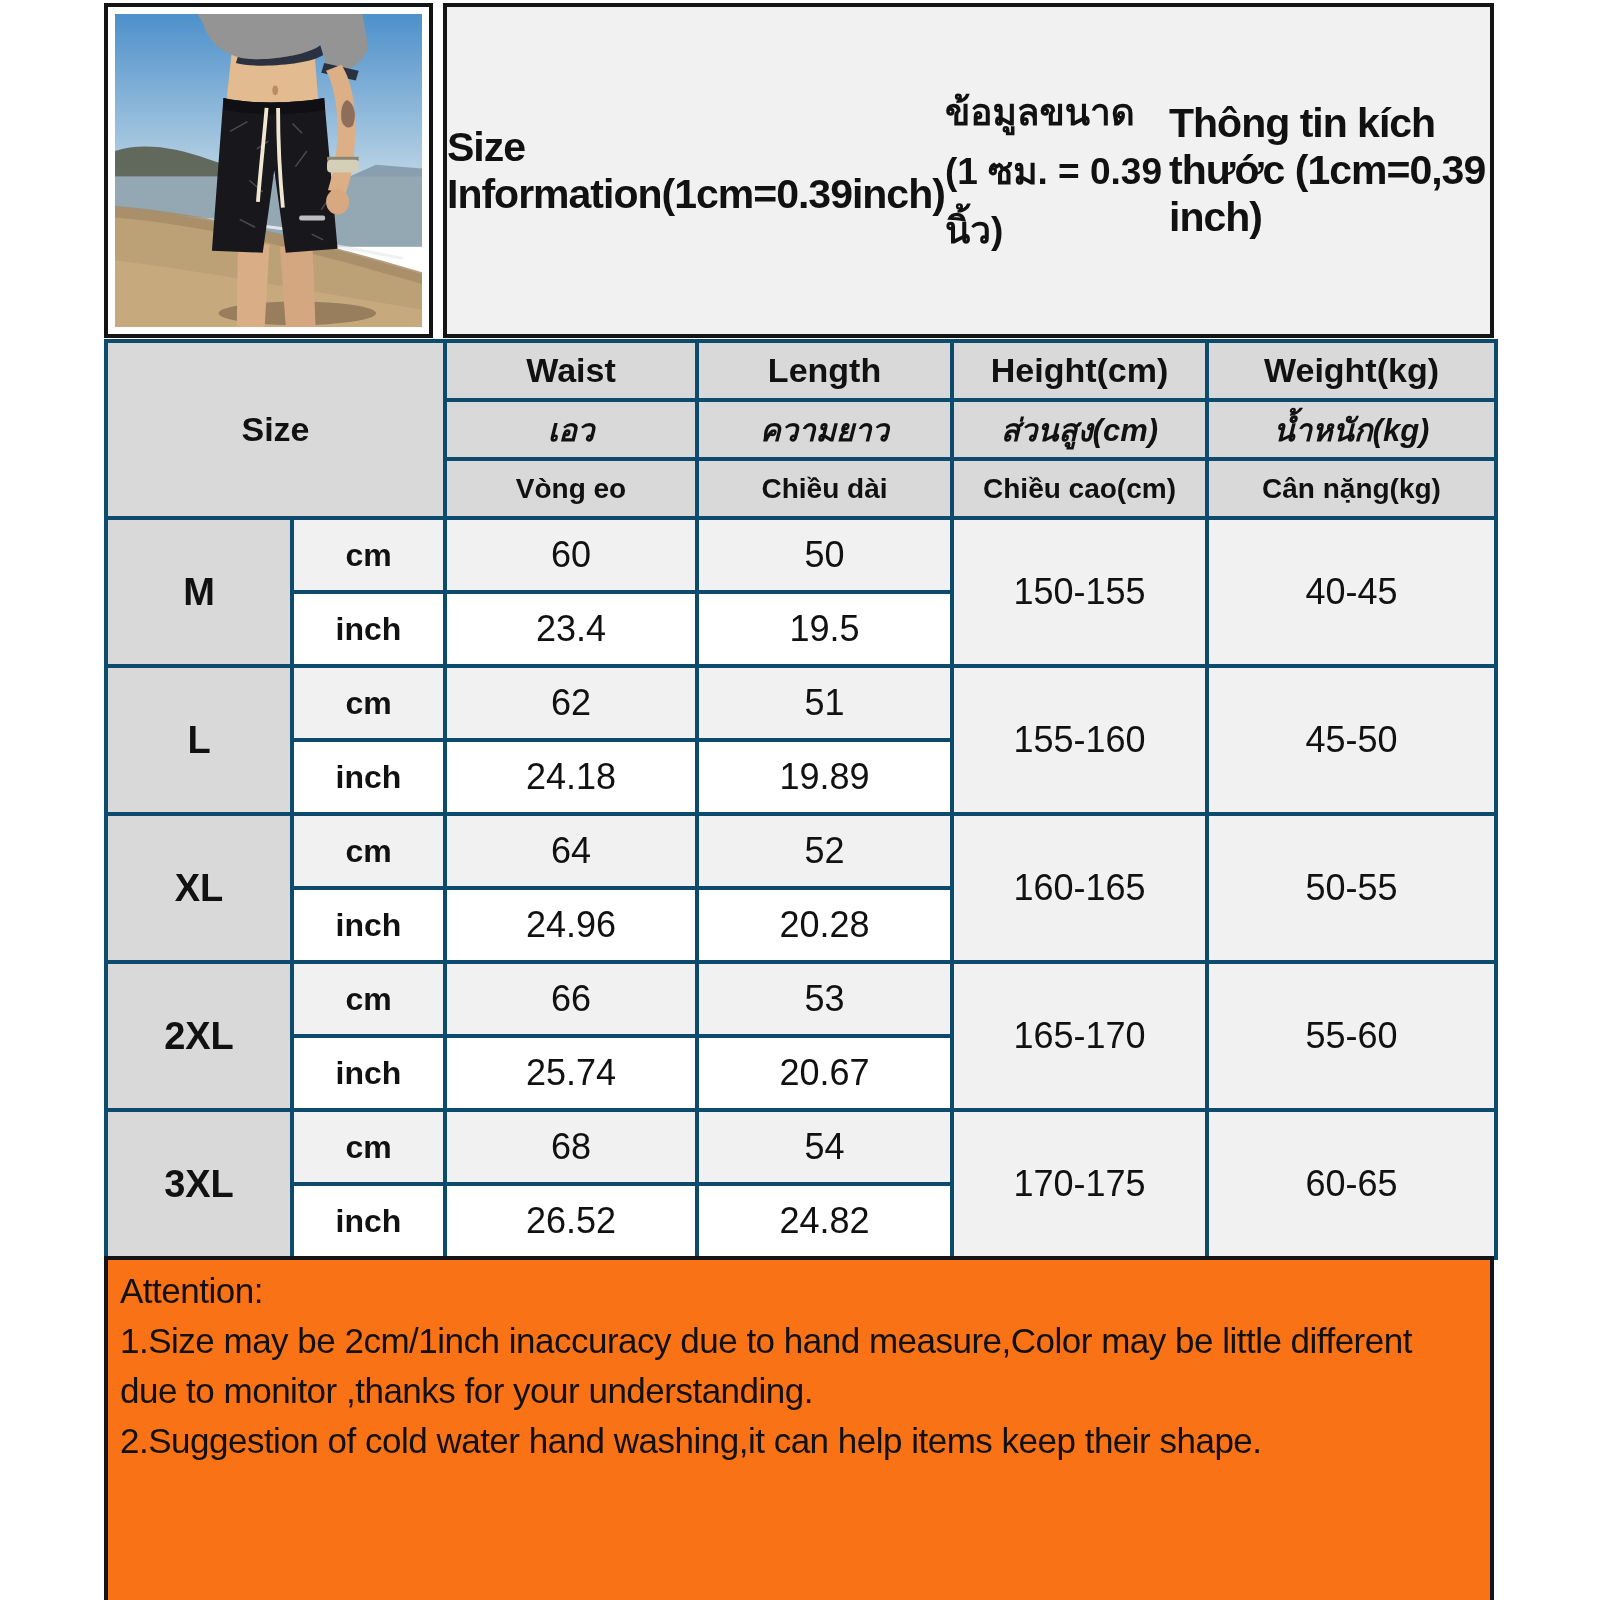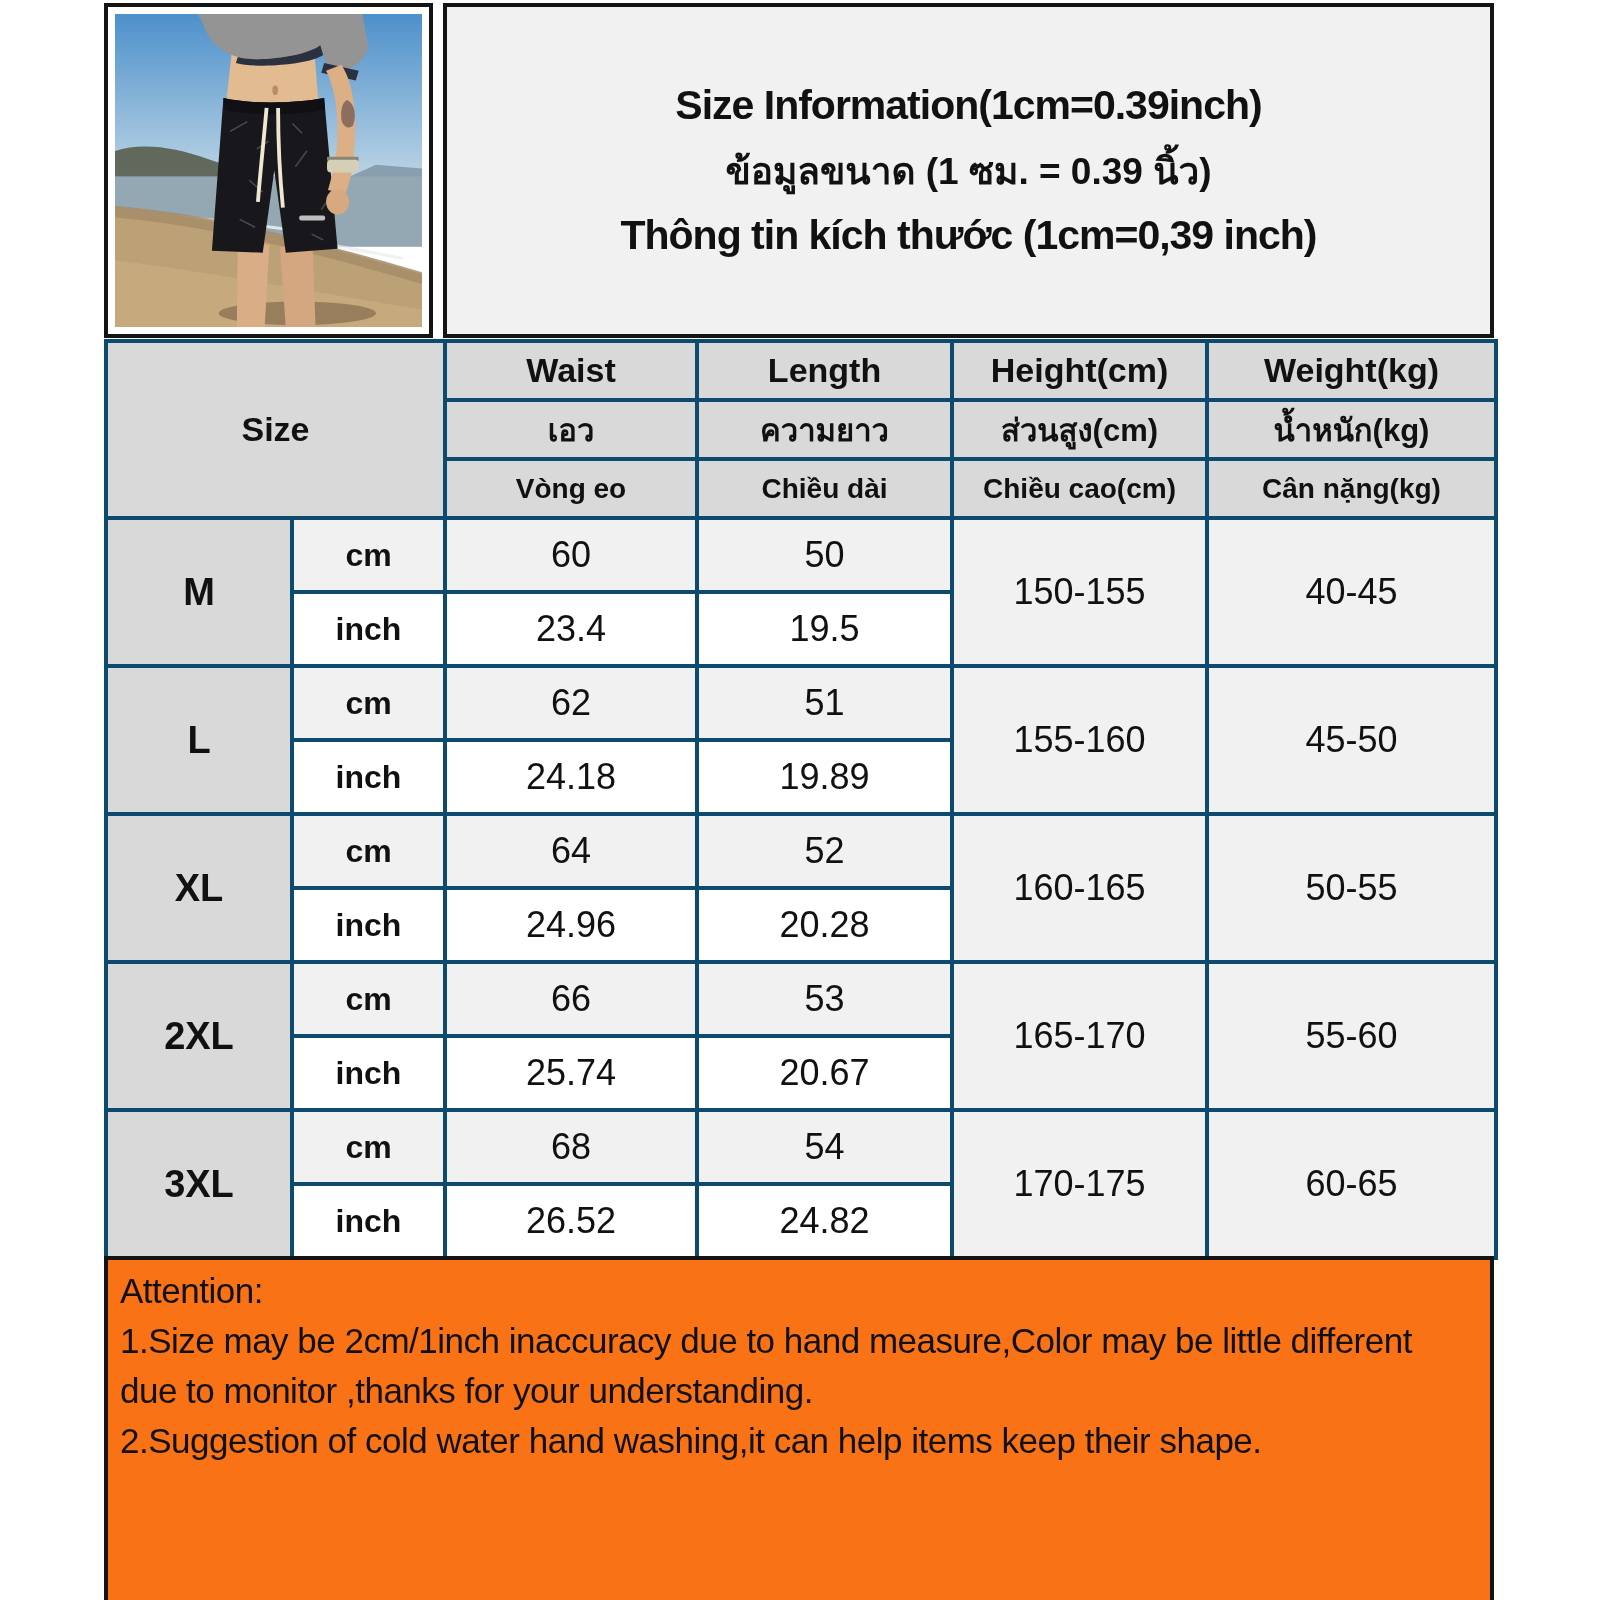--- a/index.html
+++ b/index.html
@@ -9,35 +9,35 @@
   }
   
   .photo-frame{
     position:absolute;left:104px;top:3px;width:329px;height:335px;
     box-sizing:border-box;border:4px solid #141414;background:#ffffff;padding:7px;
   }
   .photo{width:100%;height:100%;display:block;}
   .title-box{
     position:absolute;left:443px;top:3px;width:1051px;height:335px;
     box-sizing:border-box;border:4px solid #141414;background:#f1f1f1;
-    display:flex;flex-direction:column;justify-content:center;align-items:center;row-gap:12px;
+    display:flex;flex-direction:row;justify-content:center;align-items:center;row-gap:12px;
   }
   .title-en{font-size:41px;font-weight:bold;letter-spacing:-1px;}
   .title-th{font-size:37px;font-weight:bold;}
   .title-vi{font-size:41px;font-weight:bold;letter-spacing:-1px;}
   
   .lower{position:absolute;left:104px;top:339px;width:1390px;}
   table.size-table{border-collapse:collapse;table-layout:fixed;width:1390px;}
   .size-table td{
     border:4px solid #0c4a6e;text-align:center;vertical-align:middle;
     overflow:hidden;padding:0;
   }
   .hdr td{background:#d9d9d9;font-weight:bold;}
   .hdr1 td{height:55px;font-size:34px;}
-  .hdr2 td{height:55px;font-size:31px;}
+  .hdr2 td{height:55px;font-size:31px;font-style:italic;}
   .hdr3 td{height:55px;font-size:28px;}
   .cell-size{font-size:58px;font-weight:bold;background:#d9d9d9;letter-spacing:0px;}
   .r-cm td{height:70px;}
   .r-inch td{height:70px;}
   .cell-sizename{background:#d9d9d9;font-size:38px;font-weight:bold;}
   .cell-unit{font-size:32px;font-weight:bold;}
   .r-cm .cell-unit,.r-cm .cell-val{background:#f1f1f1;}
   .r-inch .cell-unit,.r-inch .cell-val{background:#ffffff;}
   .cell-val{font-size:36px;font-weight:400;}
   .cell-range{font-size:36px;font-weight:400;background:#f1f1f1;}

